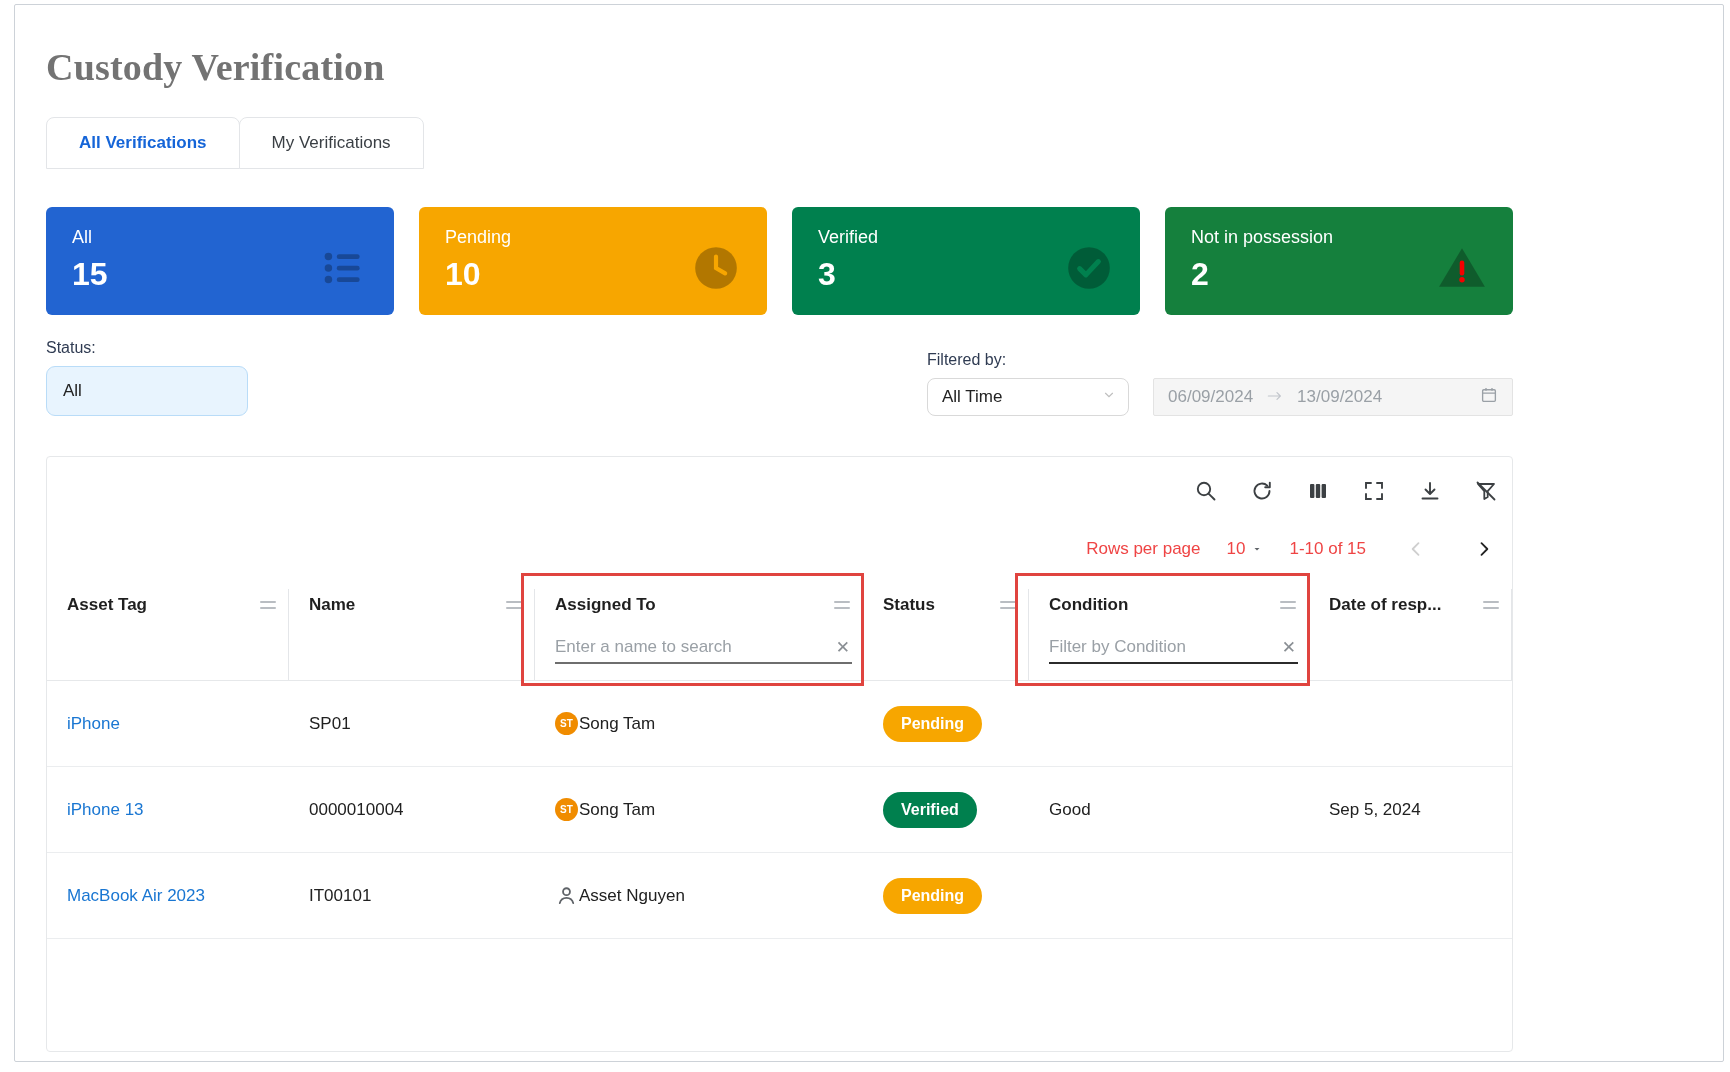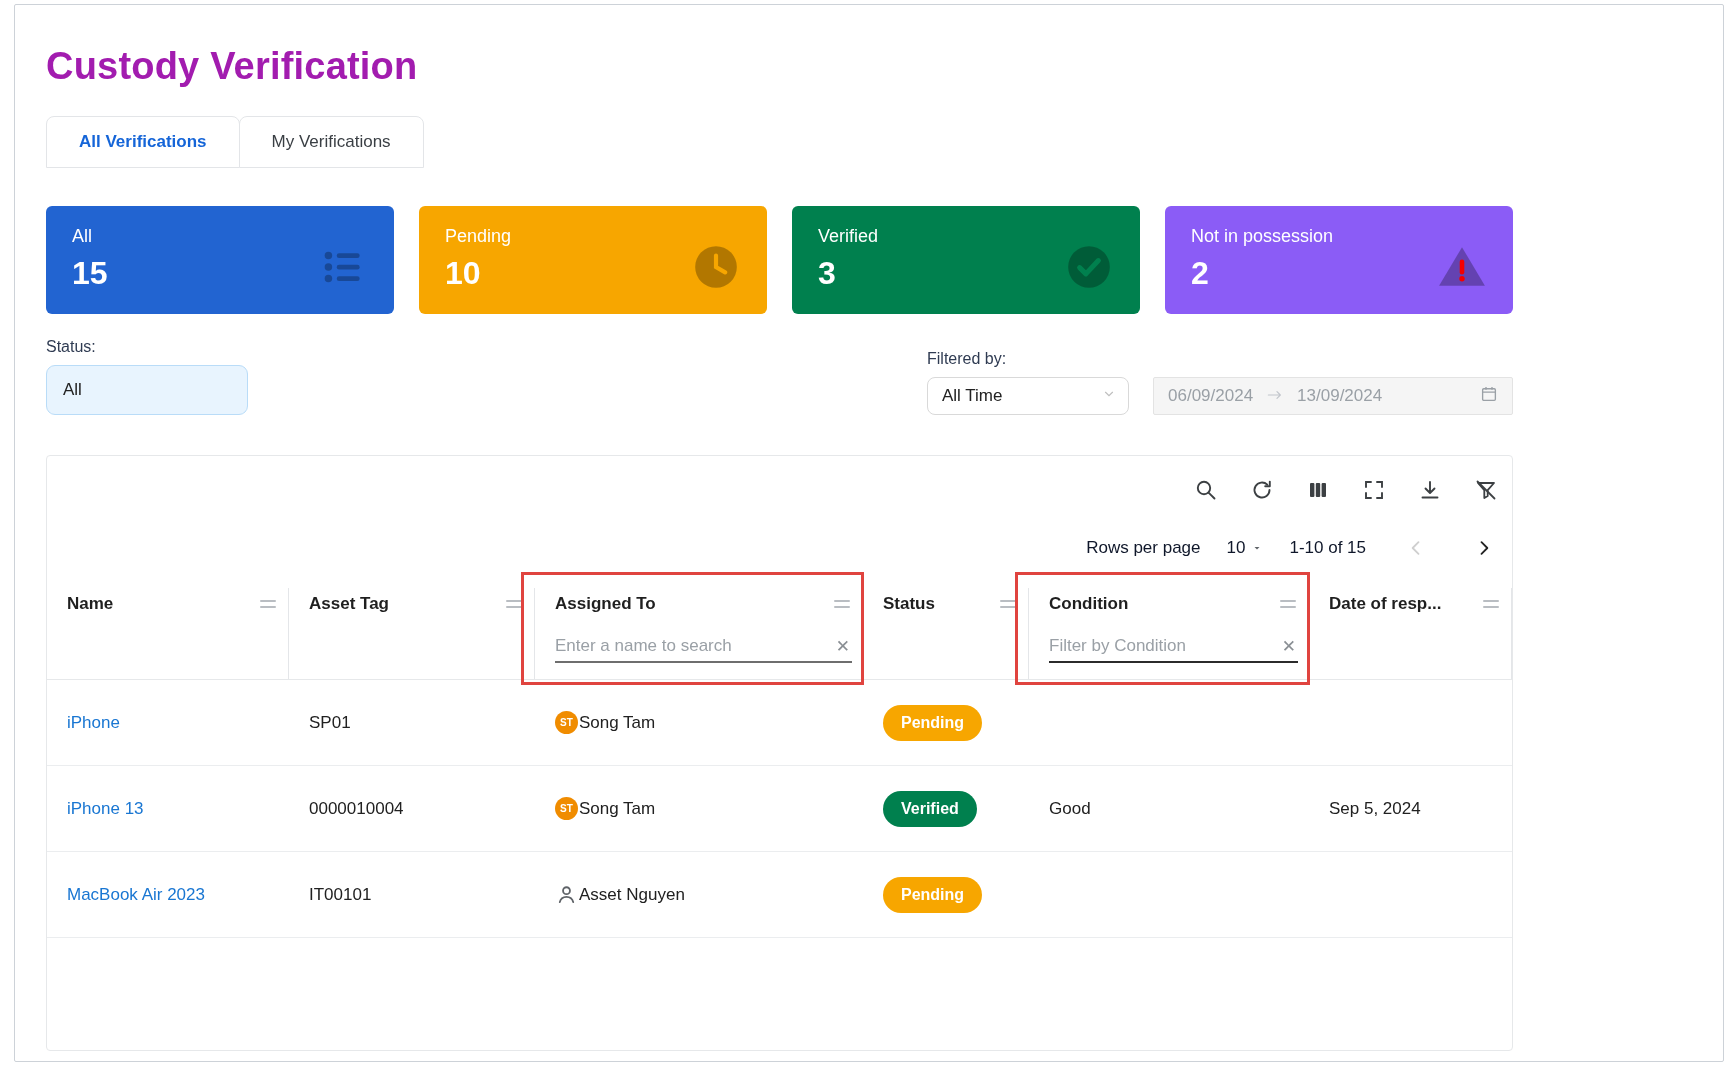--- a/index.html
+++ b/index.html
@@ -9,21 +9,21 @@
     margin:4px 6px 6px 14px;
     border:1px solid #cdd2d8;
     background:#fff;
     min-height:1058px;
     border-radius:2px;
     overflow:hidden;
   }
   .content { width:1498px; padding:40px 0 0 31px; }
 
   
-  .page-title { font-size:38px; font-weight:700; color:#a21caf; letter-spacing:0.2px; }
+  .page-title { font-size:38px; font-weight:700; color:#737373; letter-spacing:0.2px;font-family:Liberation Serif, serif; }
 
   
   .tabs { display:flex; margin-top:28px; }
   .tab {
     padding:15px 32px; font-size:17px; color:#3a3f44; background:#fff;
     border:1px solid #e3e5e8; border-radius:8px 8px 0 0; cursor:pointer;
   }
   .tab + .tab { margin-left:-1px; }
   .tab.active { color:#1565d8; font-weight:700; }
 
@@ -61,21 +61,21 @@
     padding:0 14px; font-size:17px; color:#9aa0a6;
   }
   .date-range .cal { margin-left:auto; }
 
   
   .table-card { margin-top:40px; border:1px solid #e6e8ea; border-radius:4px; background:#fff; }
   .tbl-toolbar { display:flex; justify-content:flex-end; gap:32px; padding:22px 14px 0 0; }
   .tool-btn { width:24px; height:24px; cursor:pointer; color:#3c4043; }
   .tool-btn svg { width:24px; height:24px; display:block; }
 
-  .pagination { display:flex; align-items:center; justify-content:flex-end; gap:26px; margin-top:36px; padding-right:10px; font-size:17px; color:#0f172a; }
+  .pagination { display:flex; align-items:center; justify-content:flex-end; gap:26px; margin-top:36px; padding-right:10px; font-size:17px; color:#ef4444; }
   .rpp-value { display:flex; align-items:center; gap:6px; cursor:pointer; }
   .pg-chevrons { display:flex; gap:48px; margin-left:14px; padding-right:8px; }
   .pg-btn { cursor:pointer; width:20px; height:20px; }
   .pg-btn svg { width:20px; height:20px; display:block; }
   .pg-btn.disabled { cursor:default; }
 
   
   .thead { display:grid; grid-template-columns:242px 246px 328px 166px 280px 1fr; margin-top:30px; border-bottom:1px solid #e6e8ea; position:relative; }
   .th { padding:0 10px 16px 20px; border-right:1px solid #e4e6e9; position:relative; }
   .th-top { display:flex; justify-content:space-between; align-items:center; min-height:32px; }
@@ -147,21 +147,21 @@
           <span class="card-label">Verified</span>
           <span class="card-value">3</span>
         </div>
         <span class="card-icon" style="color: rgb(0, 128, 78);">
           <svg viewBox="0 0 24 24">
               <circle cx="12" cy="12" r="10" fill="rgba(0,0,0,0.28)"></circle>
               <path d="M7.5 12.3l3 3 6-6.4" fill="none" stroke="currentColor" stroke-width="2.4" stroke-linecap="round" stroke-linejoin="round"></path>
             </svg>
         </span>
       </div>
-      <div class="card" style="background: #8b5cf6;">
+      <div class="card" style="background: #15803d;">
         <div class="card-texts">
           <span class="card-label">Not in possession</span>
           <span class="card-value">2</span>
         </div>
         <span class="card-icon" style="color: rgb(244, 0, 0);">
           <svg viewBox="0 0 24 24">
               <path d="M12 2.5L23 21H1L12 2.5z" fill="rgba(0,0,0,0.28)"></path>
               <path d="M12 9.5v5" stroke="currentColor" stroke-width="2.2" stroke-linecap="round"></path>
               <circle cx="12" cy="17.6" r="1.3" fill="currentColor"></circle>
             </svg>
@@ -265,30 +265,30 @@
             <svg viewBox="0 0 24 24">
                 <path d="M9 5l7 7-7 7" fill="none" stroke="#222" stroke-width="2.2" stroke-linecap="round" stroke-linejoin="round"></path>
               </svg>
           </span>
         </span>
       </div>
 
       <div class="thead">
         <div class="th">
           <div class="th-top">
+            <span class="th-label">Asset Tag</span>
+            <span class="drag-handle">
+                <i></i>
+                <i></i>
+              </span>
+          </div>
+        </div>
+        <div class="th">
+          <div class="th-top">
             <span class="th-label">Name</span>
-            <span class="drag-handle">
-                <i></i>
-                <i></i>
-              </span>
-          </div>
-        </div>
-        <div class="th">
-          <div class="th-top">
-            <span class="th-label">Asset Tag</span>
             <span class="drag-handle">
                 <i></i>
                 <i></i>
               </span>
           </div>
         </div>
         <div class="th">
           <div class="annotation-box" style="border-color: rgb(224, 68, 63);"></div>
           <div class="th-top">
             <span class="th-label">Assigned To</span>

